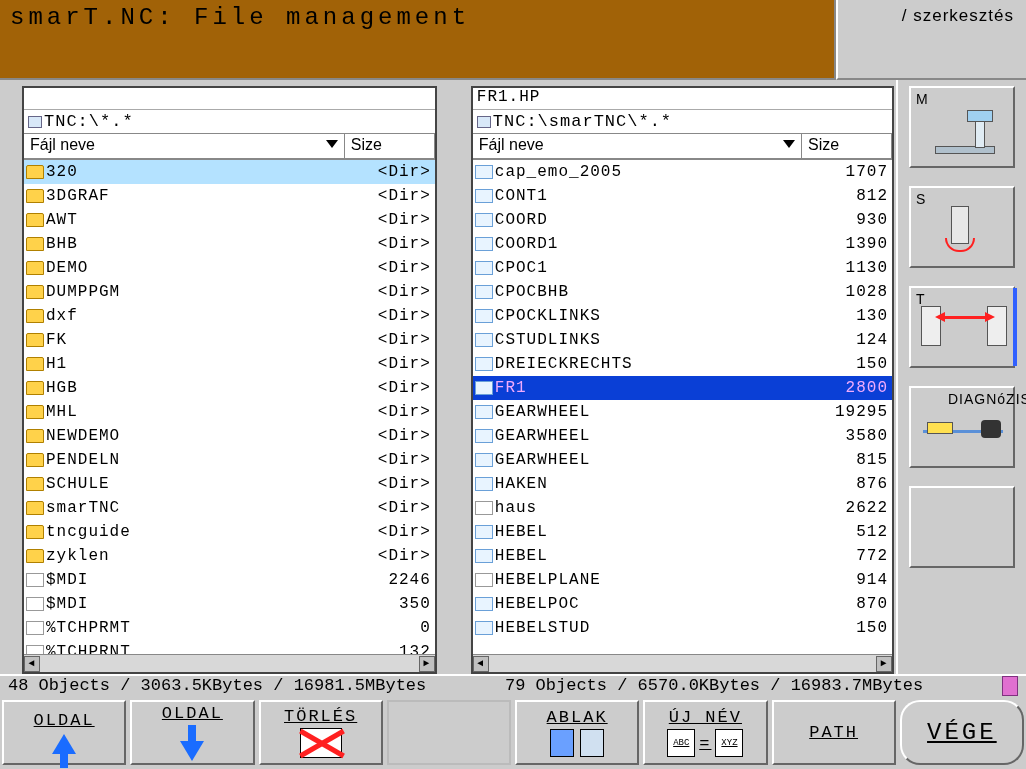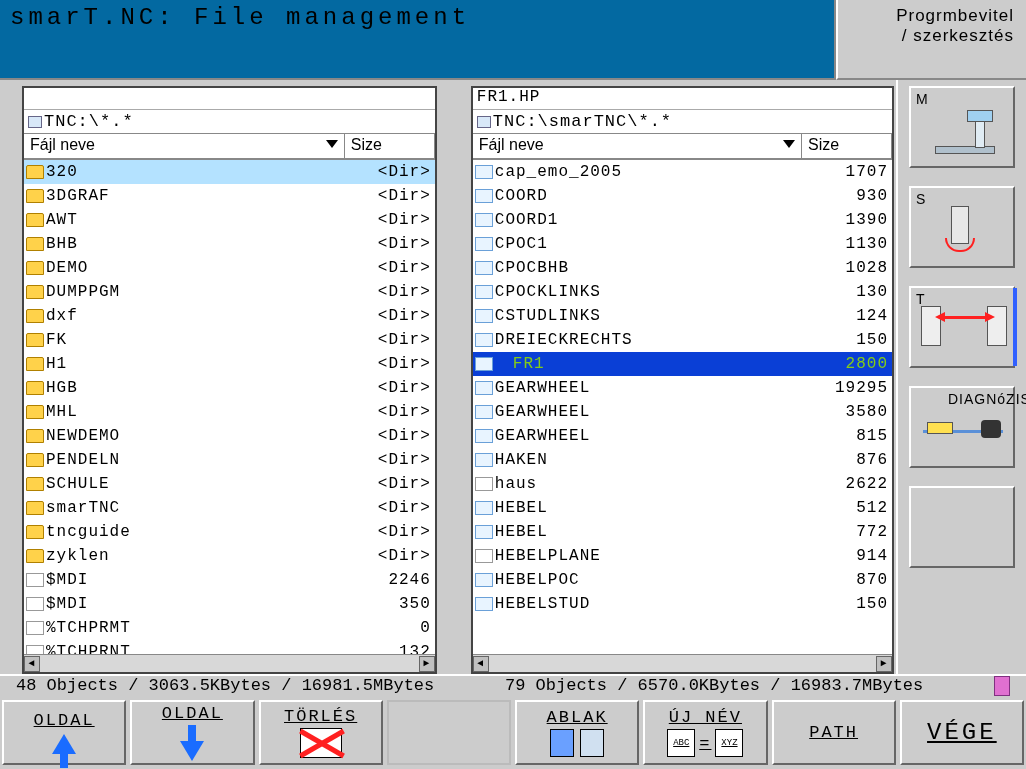--- a/index.html
+++ b/index.html
@@ -8,21 +8,21 @@
     font-family: "Courier New", monospace;
     background: #cccccc;
     overflow: hidden;
     font-size: 18px;
     letter-spacing: 1px;
   }
   
   .top-row { display: flex; height: 80px; }
   .title-bar {
     flex: 1;
-    background: #0369a1;
+    background: #a16207;
     border-bottom: 2px solid #888;
     border-right: 2px solid #888;
     padding: 4px 10px;
     font-size: 24px;
     letter-spacing: 4px;
     display:flex; align-items:flex-start;
   }
   .mode-box {
     width: 190px;
     background: #cccccc;
@@ -107,21 +107,21 @@
     flex:1; overflow:auto;
     font-size:16px;
   }
   .file-row {
     display:flex;
     height:24px;
     align-items:center;
     padding:0 2px;
   }
   .file-row.sel-light { background:#b4e2ff; }
-  .file-row.sel-dark  { background:#0a3fd6; color:#84cc16;gap:18px; }
+  .file-row.sel-dark  { background:#0a3fd6; color:#f0abfc; }
   .ficon {
     width:18px; height:14px; margin-right:2px;
     display:inline-block;
   }
   .folder-ic { background:#ffd24a; border:1px solid #b08000; border-radius:2px 2px 0 0; }
   .file-ic   { background:#e8f4ff; border:1px solid #6aa0d8; }
   .doc-ic    { background:#fff; border:1px solid #999; }
   .fname { flex:1; white-space:nowrap; overflow:hidden; }
   .fsize { width:86px; text-align:right; padding-right:2px;}
   .hscroll {
@@ -132,21 +132,21 @@
   }
   .hscroll .arrow {
     width:16px;height:16px;background:#c0c0c0;border:1px solid #666;
     display:flex;align-items:center;justify-content:center;font-size:10px;
   }
   .hscroll .track { flex:1; }
   
   .status-row {
     height:22px;
     font-size:17px;
-    padding:0 16px;
+    padding:0 8px;
     display:flex;
     letter-spacing:0;
     white-space:nowrap;
     overflow:hidden;
     border-top:2px solid #fff;
   }
   .status-row > div { overflow:hidden; }
   .status-row .s-left  { flex:1; }
   .status-row .s-right { flex:1; }
   .status-row .pink { width:16px; background:#e070d0; border:1px solid #803080;}
@@ -165,21 +165,21 @@
     border-right:2px solid #666; border-bottom:2px solid #666;
     font-family:"Courier New",monospace;
     font-size:17px;
     text-align:center;
     display:flex; flex-direction:column; align-items:center; justify-content:center;
     letter-spacing:2px;
     position:relative;
   }
   .softkey.empty { border:2px solid #bbb; background:#cccccc; }
   .softkey .lbl { font-weight:normal; }
-  .softkey.end { font-size:24px; letter-spacing:3px; }
+  .softkey.end { font-size:24px; letter-spacing:3px;border-radius:20px; }
   
   .arrow-up {
     width:0;height:0;border-left:12px solid transparent;border-right:12px solid transparent;border-bottom:20px solid #1a6cff; position:relative; margin-top:4px;
   }
   .arrow-up::after{content:"";position:absolute;left:-4px;top:18px;width:8px;height:16px;background:#1a6cff;}
   .arrow-down {
     width:0;height:0;border-left:12px solid transparent;border-right:12px solid transparent;border-top:20px solid #1a6cff; position:relative; margin-top:18px;
   }
   .arrow-down::before{content:"";position:absolute;left:-4px;top:-36px;width:8px;height:16px;background:#1a6cff;}
   .red-x { position:relative; width:42px; height:30px; border:1px solid #000; background:#fff; margin-top:2px;}
@@ -212,21 +212,20 @@
   .drive-ic{width:14px;height:12px;display:inline-block;background:#d8e8f8;border:1px solid #668;vertical-align:middle;margin-right:2px;}
 </style>
 </head>
 <body>
 
 <div class="top-row">
   <div class="title-bar">
     <span>smarT.NC: File management</span>
   </div>
   <div class="mode-box">
-    <div>Progrmbevitel</div>
     <div>/ szerkesztés</div>
   </div>
 </div>
 
 <div class="main-row">
   <div class="panes">
 
     <div class="pane left">
       <div class="pane-top-input"></div>
       <div class="pane-path">
@@ -367,20 +366,25 @@
           <span>Fájl neve</span>
           <span class="dd-arrow"></span>
         </div>
         <div class="hcol size">Size</div>
       </div>
       <div class="file-list" id="right-list">
           <div class="file-row">
             <span class="ficon file-ic"></span>
             <span class="fname">cap_emo_2005</span>
             <span class="fsize">1707</span>
+          </div>
+          <div class="file-row">
+            <span class="ficon file-ic"></span>
+            <span class="fname">CONT1</span>
+            <span class="fsize">812</span>
           </div>
           <div class="file-row">
             <span class="ficon file-ic"></span>
             <span class="fname">COORD</span>
             <span class="fsize">930</span>
           </div>
           <div class="file-row">
             <span class="ficon file-ic"></span>
             <span class="fname">COORD1</span>
             <span class="fsize">1390</span>

